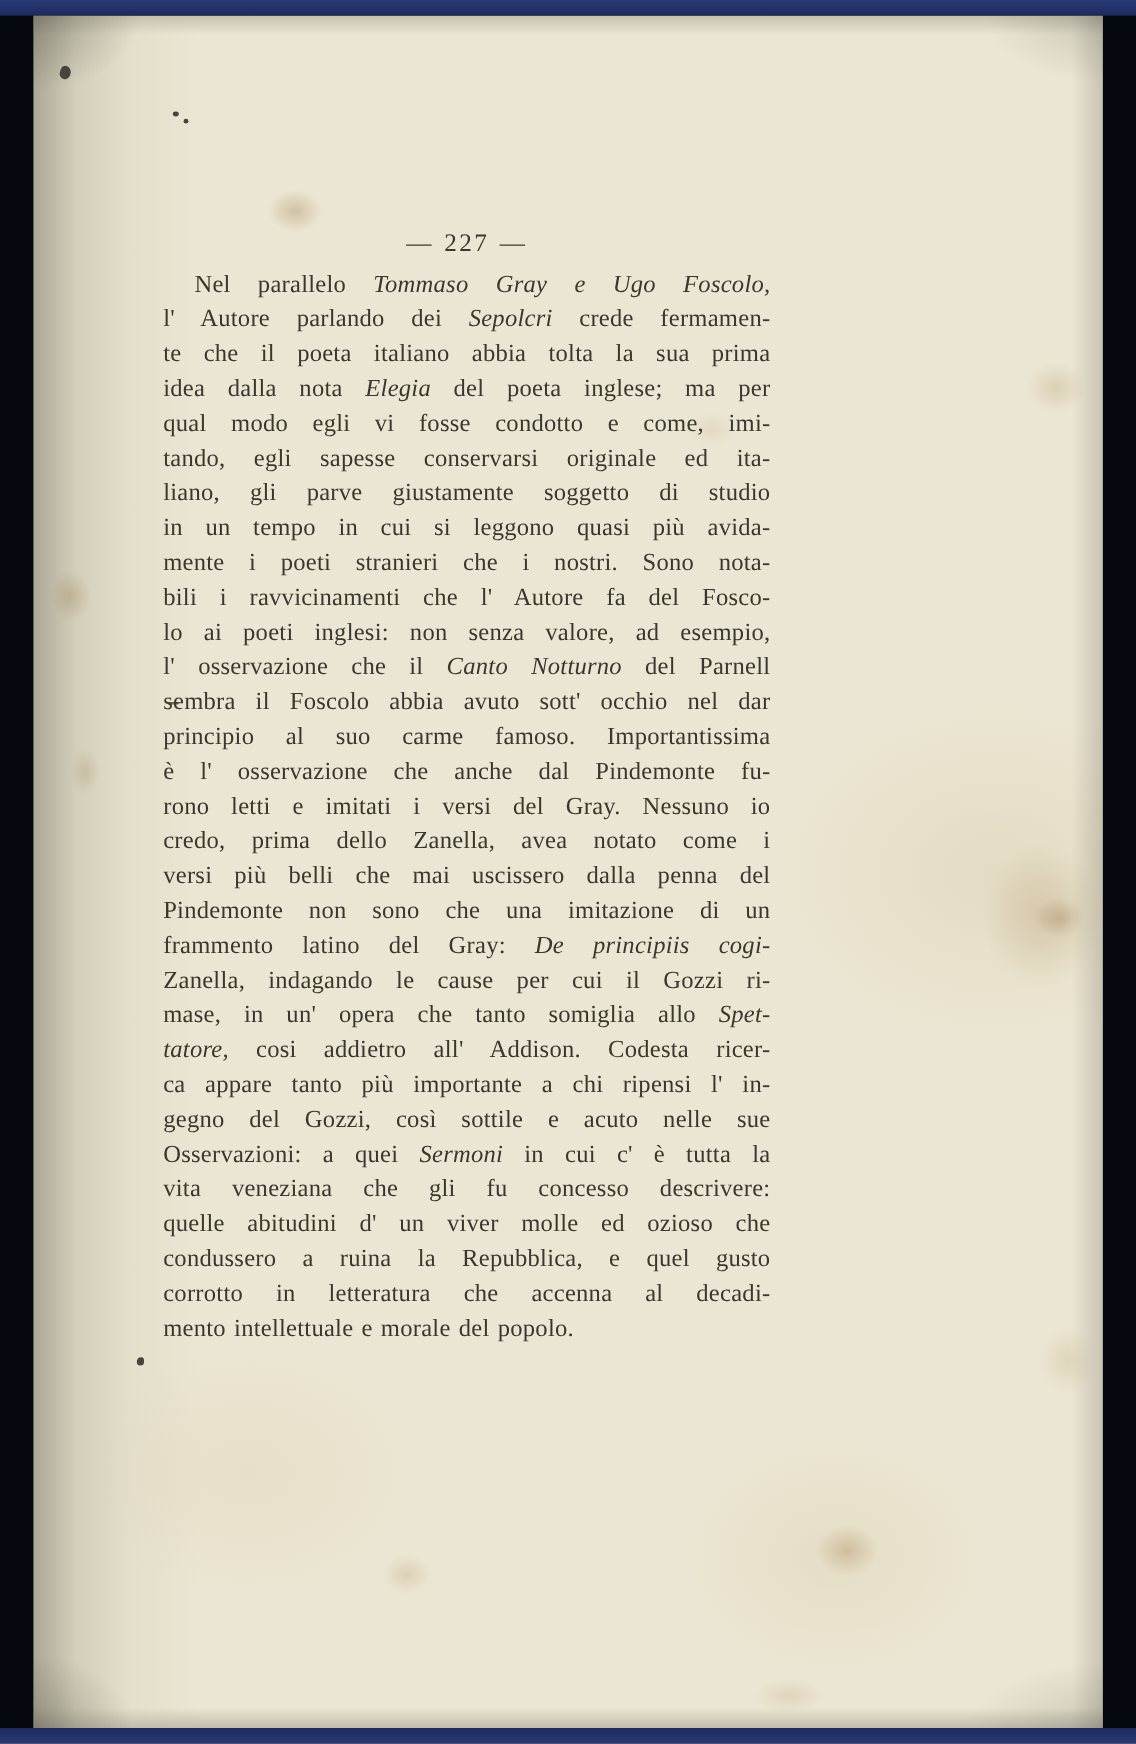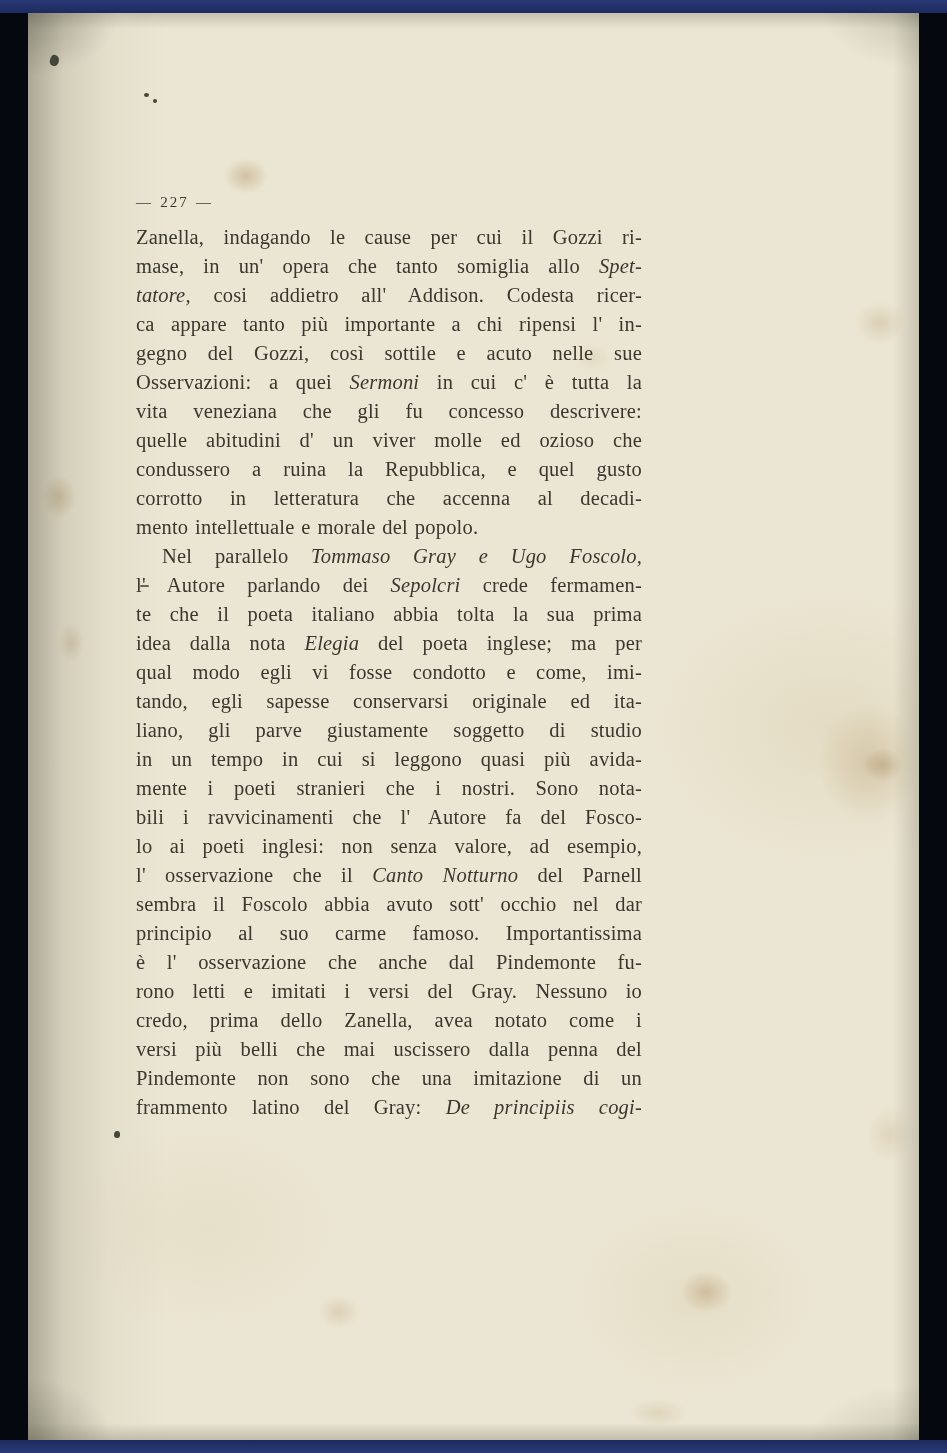--- a/index.html
+++ b/index.html
@@ -64,21 +64,22 @@
     position: absolute;
     left: 108px; top: 175px;
     width: 506px;
     color: #3a372e;
     font-size: 20.5px;
     line-height: 29px;
     letter-spacing: 0.2px;
     word-spacing: 1.5px;
   }
   .pagenum {
-    font-size: 15px;
+    text-align: center;
+    font-size: 21px;
     letter-spacing: 2px;
     margin-bottom: 6px;
   }
   .para { margin: 0; }
   .line { text-align: justify; text-align-last: justify; }
   .line.no-just { text-align-last: left; }
   .line.indent { text-indent: 26px; }
   em { font-style: italic; }
 </style>
 </head>
@@ -104,33 +105,20 @@
   <div class="sp sp2"></div>
   <div class="sp sp3"></div>
   <div class="sp sp4"></div>
   <div class="sp sp5"></div>
   <div class="sp sp6"></div>
 
   <div class="textblock">
     <div class="pagenum">— 227 —</div>
     <div id="paragraphs">
         <div class="para">
-          <div class="line"><span>Zanella, indagando le cause per cui il Gozzi ri-</span></div>
-          <div class="line"><span>mase, in un' opera che tanto somiglia allo </span><em>Spet-</em></div>
-          <div class="line"><em>tatore,</em><span> cosi addietro all' Addison. Codesta ricer-</span></div>
-          <div class="line"><span>ca appare tanto più importante a chi ripensi l' in-</span></div>
-          <div class="line"><span>gegno del Gozzi, così sottile e acuto nelle sue</span></div>
-          <div class="line"><span>Osservazioni: a quei </span><em>Sermoni</em><span> in cui c' è tutta la</span></div>
-          <div class="line"><span>vita veneziana che gli fu concesso descrivere:</span></div>
-          <div class="line"><span>quelle abitudini d' un viver molle ed ozioso che</span></div>
-          <div class="line"><span>condussero a ruina la Repubblica, e quel gusto</span></div>
-          <div class="line"><span>corrotto in letteratura che accenna al decadi-</span></div>
-          <div class="line no-just"><span>mento intellettuale e morale del popolo.</span></div>
-        </div>
-        <div class="para">
           <div class="line indent"><span>Nel parallelo </span><em>Tommaso Gray e Ugo Foscolo,</em></div>
           <div class="line"><span>l' Autore parlando dei </span><em>Sepolcri</em><span> crede fermamen-</span></div>
           <div class="line"><span>te che il poeta italiano abbia tolta la sua prima</span></div>
           <div class="line"><span>idea dalla nota </span><em>Elegia</em><span> del poeta inglese; ma per</span></div>
           <div class="line"><span>qual modo egli vi fosse condotto e come, imi-</span></div>
           <div class="line"><span>tando, egli sapesse conservarsi originale ed ita-</span></div>
           <div class="line"><span>liano, gli parve giustamente soggetto di studio</span></div>
           <div class="line"><span>in un tempo in cui si leggono quasi più avida-</span></div>
           <div class="line"><span>mente i poeti stranieri che i nostri. Sono nota-</span></div>
           <div class="line"><span>bili i ravvicinamenti che l' Autore fa del Fosco-</span></div>
@@ -138,15 +126,28 @@
           <div class="line"><span>l' osservazione che il </span><em>Canto Notturno</em><span> del Parnell</span></div>
           <div class="line"><span>sembra il Foscolo abbia avuto sott' occhio nel dar</span></div>
           <div class="line"><span>principio al suo carme famoso. Importantissima</span></div>
           <div class="line"><span>è l' osservazione che anche dal Pindemonte fu-</span></div>
           <div class="line"><span>rono letti e imitati i versi del Gray. Nessuno io</span></div>
           <div class="line"><span>credo, prima dello Zanella, avea notato come i</span></div>
           <div class="line"><span>versi più belli che mai uscissero dalla penna del</span></div>
           <div class="line"><span>Pindemonte non sono che una imitazione di un</span></div>
           <div class="line"><span>frammento latino del Gray: </span><em>De principiis cogi-</em></div>
         </div>
+        <div class="para">
+          <div class="line"><span>Zanella, indagando le cause per cui il Gozzi ri-</span></div>
+          <div class="line"><span>mase, in un' opera che tanto somiglia allo </span><em>Spet-</em></div>
+          <div class="line"><em>tatore,</em><span> cosi addietro all' Addison. Codesta ricer-</span></div>
+          <div class="line"><span>ca appare tanto più importante a chi ripensi l' in-</span></div>
+          <div class="line"><span>gegno del Gozzi, così sottile e acuto nelle sue</span></div>
+          <div class="line"><span>Osservazioni: a quei </span><em>Sermoni</em><span> in cui c' è tutta la</span></div>
+          <div class="line"><span>vita veneziana che gli fu concesso descrivere:</span></div>
+          <div class="line"><span>quelle abitudini d' un viver molle ed ozioso che</span></div>
+          <div class="line"><span>condussero a ruina la Repubblica, e quel gusto</span></div>
+          <div class="line"><span>corrotto in letteratura che accenna al decadi-</span></div>
+          <div class="line no-just"><span>mento intellettuale e morale del popolo.</span></div>
+        </div>
       </div>
   </div>
 </div>
 
 </body></html>

